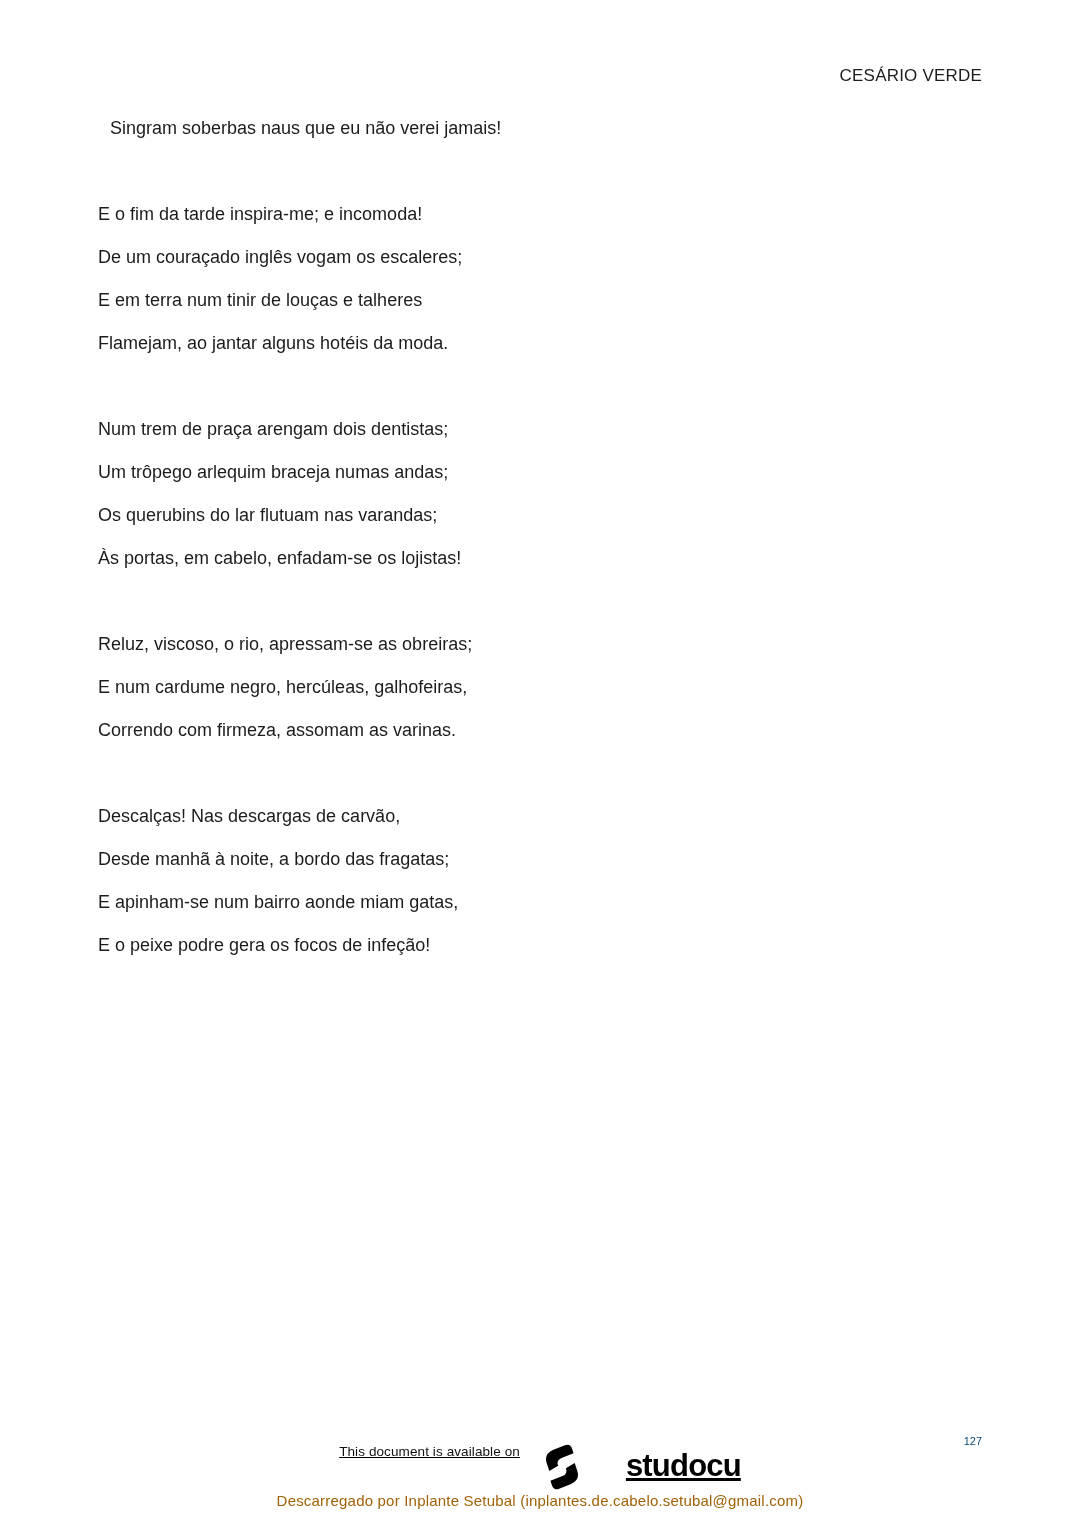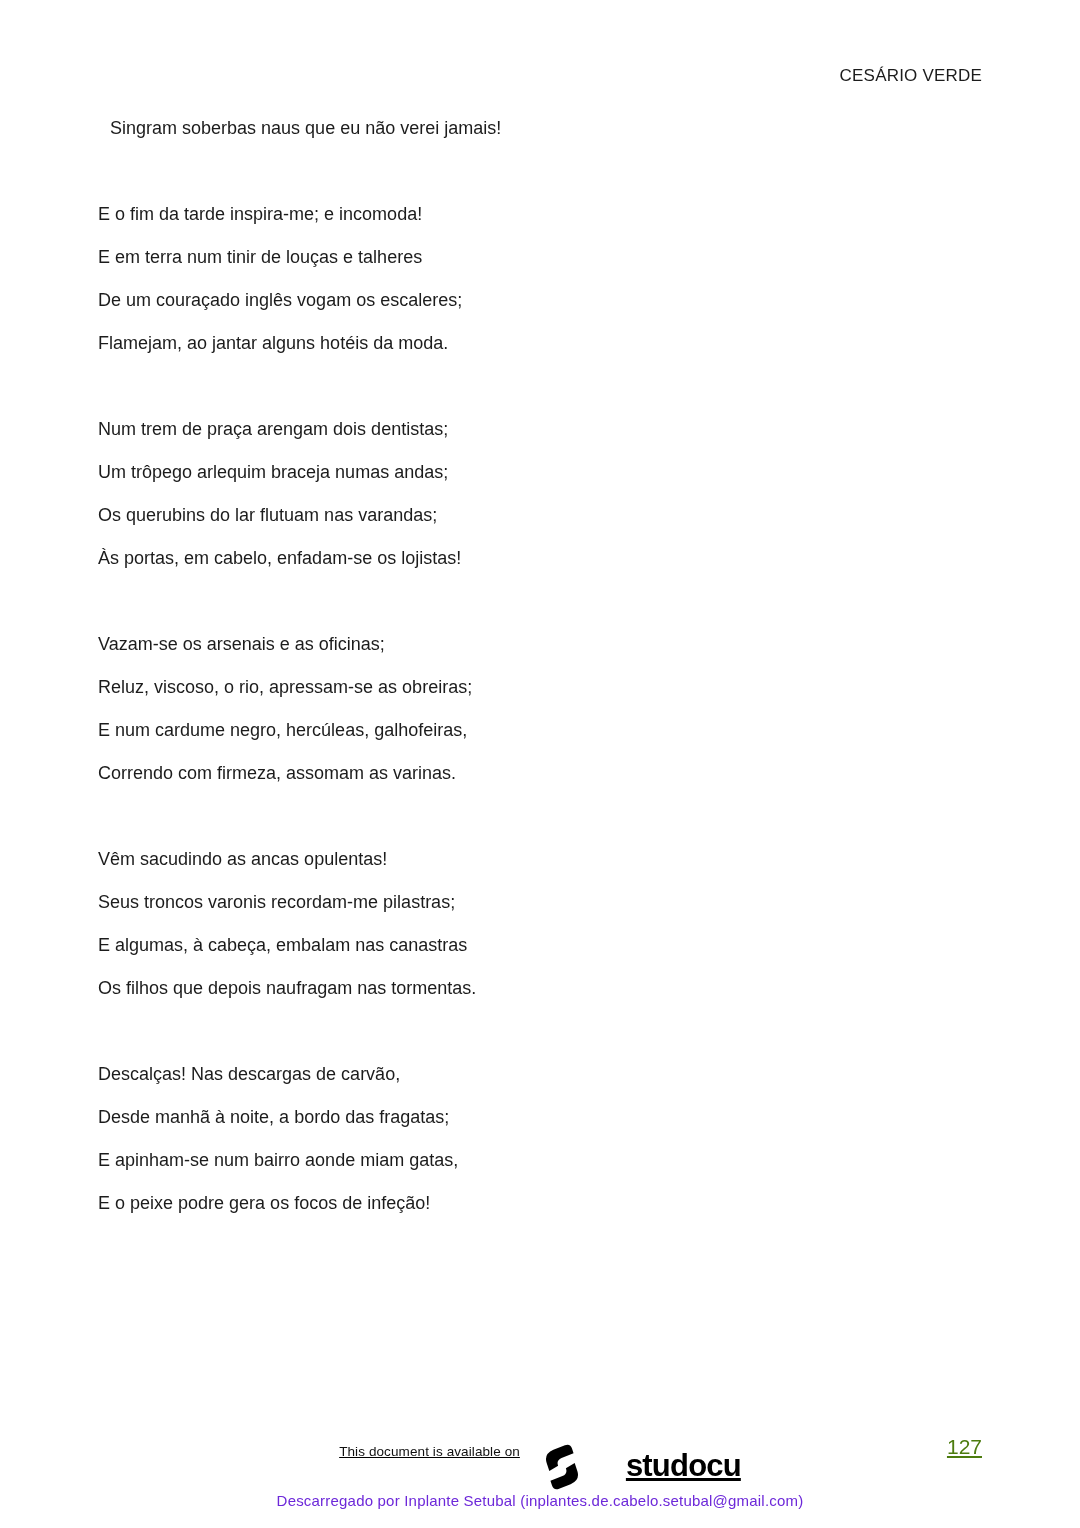--- a/index.html
+++ b/index.html
@@ -35,23 +35,22 @@
     line-height: 43px;
     color: #1c1c1c;
     white-space: nowrap;
   }
   .stanza { margin-top: 43px; }
   .stanza:first-child { margin-top: 0; margin-left: 12px; }
   .page-number {
     position: absolute;
     top: 1435px;
     right: 98px;
-    font-size: 21px;
-    color: #4d7c0f;
-    text-decoration: underline;
+    font-size: 11px;
+    color: #0c4a6e;
   }
   .footer-brand-row {
     position: absolute;
     top: 1444px;
     left: 0;
     right: 0;
     height: 56px;
     display: flex;
     align-items: flex-start;
     justify-content: center;
@@ -85,58 +84,51 @@
     line-height: 1;
     padding-bottom: 4px;
   }
   .download-notice {
     position: absolute;
     top: 1492px;
     left: 0;
     right: 0;
     text-align: center;
     font-size: 15px;
-    color: #6d28d9;
+    color: #a16207;
     letter-spacing: 0.2px;
   }
 </style>
 </head>
 <body>
 
 <div class="page">
 
   <div class="running-header">CESÁRIO VERDE</div>
 
   <div class="poem">
     <div class="stanza">
       <p>Singram soberbas naus que eu não verei jamais!</p>
     </div>
     <div class="stanza">
       <p>E o fim da tarde inspira-me; e incomoda!</p>
+      <p>De um couraçado inglês vogam os escaleres;</p>
       <p>E em terra num tinir de louças e talheres</p>
-      <p>De um couraçado inglês vogam os escaleres;</p>
       <p>Flamejam, ao jantar alguns hotéis da moda.</p>
     </div>
     <div class="stanza">
       <p>Num trem de praça arengam dois dentistas;</p>
       <p>Um trôpego arlequim braceja numas andas;</p>
       <p>Os querubins do lar flutuam nas varandas;</p>
       <p>Às portas, em cabelo, enfadam-se os lojistas!</p>
     </div>
     <div class="stanza">
-      <p>Vazam-se os arsenais e as oficinas;</p>
       <p>Reluz, viscoso, o rio, apressam-se as obreiras;</p>
       <p>E num cardume negro, hercúleas, galhofeiras,</p>
       <p>Correndo com firmeza, assomam as varinas.</p>
-    </div>
-    <div class="stanza">
-      <p>Vêm sacudindo as ancas opulentas!</p>
-      <p>Seus troncos varonis recordam-me pilastras;</p>
-      <p>E algumas, à cabeça, embalam nas canastras</p>
-      <p>Os filhos que depois naufragam nas tormentas.</p>
     </div>
     <div class="stanza">
       <p>Descalças! Nas descargas de carvão,</p>
       <p>Desde manhã à noite, a bordo das fragatas;</p>
       <p>E apinham-se num bairro aonde miam gatas,</p>
       <p>E o peixe podre gera os focos de infeção!</p>
     </div>
   </div>
 
   <div class="page-number">127</div>

